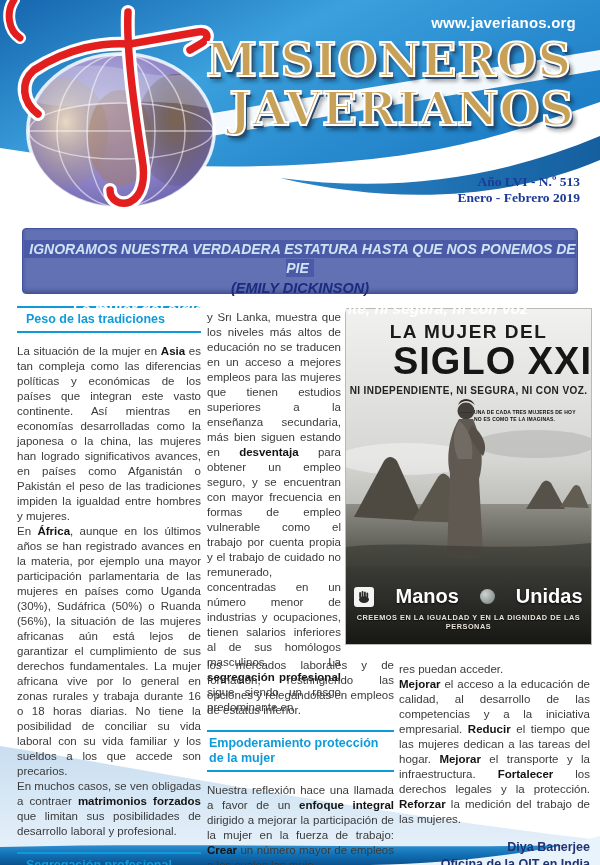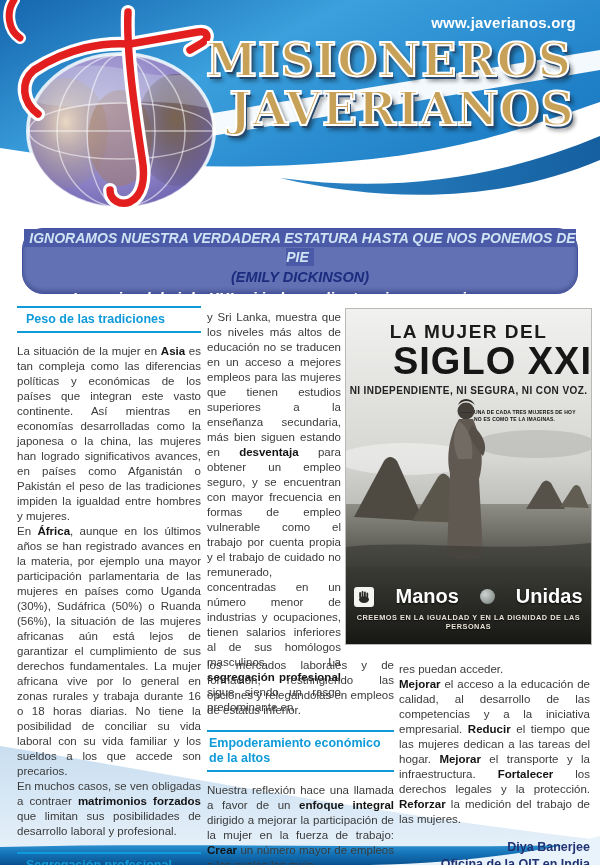--- a/index.html
+++ b/index.html
@@ -15,22 +15,22 @@
             color:#c8a159;-webkit-text-stroke:2px #fff;
             text-shadow:2px 3px 0 #27496e,4px 5px 4px rgba(0,0,0,.45);}
   .masthead .l1{font-size:46px;line-height:52px;letter-spacing:1px;}
   .masthead .l2{font-size:46px;line-height:52px;letter-spacing:1px;padding-left:26px;margin-top:-3px;}
   .issue{position:absolute;right:20px;top:174px;text-align:right;z-index:5;
          font-family:"Liberation Serif",serif;font-weight:bold;font-size:13.5px;
          line-height:16px;color:#1c3a96;}
 
   
   .banner{position:absolute;left:22px;top:228px;width:556px;height:66px;box-sizing:border-box;
-          background:#6271b4;border:1px solid #41519f;border-radius:21px;
-          text-align:center;padding-top:0;z-index:5;
+          background:#6271b4;border:1px solid #41519f;border-radius:4px;
+          text-align:center;padding-top:11px;z-index:5;
           box-shadow:inset 0 -2px 4px rgba(30,40,100,.45);}
   .banner .q{display:inline;background:#4a5aa6;color:#cfe3f5;font-weight:bold;font-style:italic;
              font-size:14px;line-height:19px;padding:1px 5px;}
   .banner .a{color:#1b2b7d;font-weight:bold;font-style:italic;font-size:14.5px;line-height:20px;}
   .banner .s{color:#ffffff;font-weight:bold;font-style:italic;font-size:15.5px;line-height:21px;}
 
   
   .col{position:absolute;z-index:2;font-size:11.5px;line-height:15px;color:#3a3a3a;}
   .col p{margin:0;text-align:justify;}
   .col p b{color:#141414;}
@@ -147,20 +147,24 @@
     </g>
   </svg>
 
   <a class="website" href="#">www.javerianos.org</a>
 
   <div class="masthead">
     <div class="l1">MISIONEROS</div>
     <div class="l2">JAVERIANOS</div>
   </div>
 
+  <div class="issue">
+    <div>Año LVI - N.º 513</div>
+    <div>Enero - Febrero 2019</div>
+  </div>
 
   <div class="banner">
     <div><span class="q">IGNORAMOS NUESTRA VERDADERA ESTATURA HASTA QUE NOS PONEMOS DE PIE</span></div>
     <div class="a">(EMILY DICKINSON)</div>
     <div class="s">La mujer del siglo XXI: ni independiente, ni segura, ni con voz</div>
   </div>
 
   <svg class="bot-svg" width="600" height="145" viewBox="0 0 600 145">
     <defs>
       <linearGradient id="pale" x1="0" y1="0" x2="0" y2="1">
@@ -186,21 +190,21 @@
     <div class="sec-h second">Segregación profesional</div>
 
   </div>
 
   <div class="col col2a">
     <p><span>y Sri Lanka, muestra que los niveles más altos de educación no se traducen en un acceso a mejores empleos para las mujeres que tienen estudios superiores a la enseñanza secundaria, más bien siguen estando en </span><b>desventaja</b><span> para obtener un empleo seguro, y se encuentran con mayor frecuencia en formas de empleo vulnerable como el trabajo por cuenta propia y el trabajo de cuidado no remunerado, concentradas en un número menor de industrias y ocupaciones, tienen salarios inferiores al de sus homólogos masculinos. La </span><b>segregación profesional</b><span> sigue siendo un rasgo predominante en</span></p>
   </div>
 
   <div class="col col2b">
     <p><span>los mercados laborales y de formación, restringiendo las opciones y relegándolas en empleos de estatus inferior.</span></p>
-    <div class="sec-h mid">Empoderamiento económico de la altos</div>
+    <div class="sec-h mid">Empoderamiento protección de la mujer</div>
     <p><span>Nuestra reflexión hace una llamada a favor de un </span><b>enfoque integral</b><span> dirigido a mejorar la participación de la mujer en la fuerza de trabajo: </span><b>Crear</b><span> un número mayor de empleos a los cuales las muje-</span></p>
   </div>
 
   <div class="col col3b">
     <p><span>res puedan acceder.</span></p>
     <p><b>Mejorar</b><span> el acceso a la educación de calidad, al desarrollo de las competencias y a la iniciativa empresarial. </span><b>Reducir</b><span> el tiempo que las mujeres dedican a las tareas del hogar. </span><b>Mejorar</b><span> el transporte y la infraestructura. </span><b>Fortalecer</b><span> los derechos legales y la protección. </span><b>Reforzar</b><span> la medición del trabajo de las mujeres.</span></p>
     <div class="signature">
       <div>Diya Banerjee</div>
       <div>Oficina de la OIT en India</div>
     </div>

